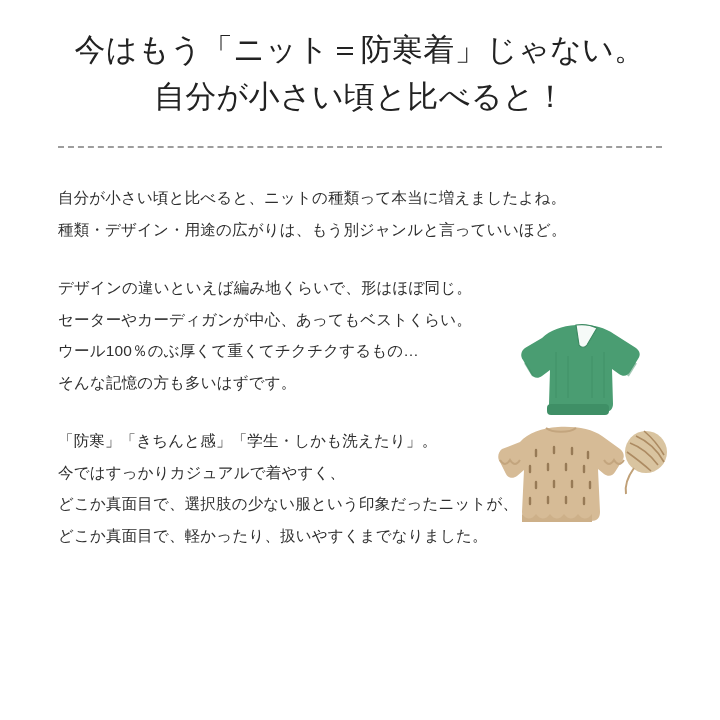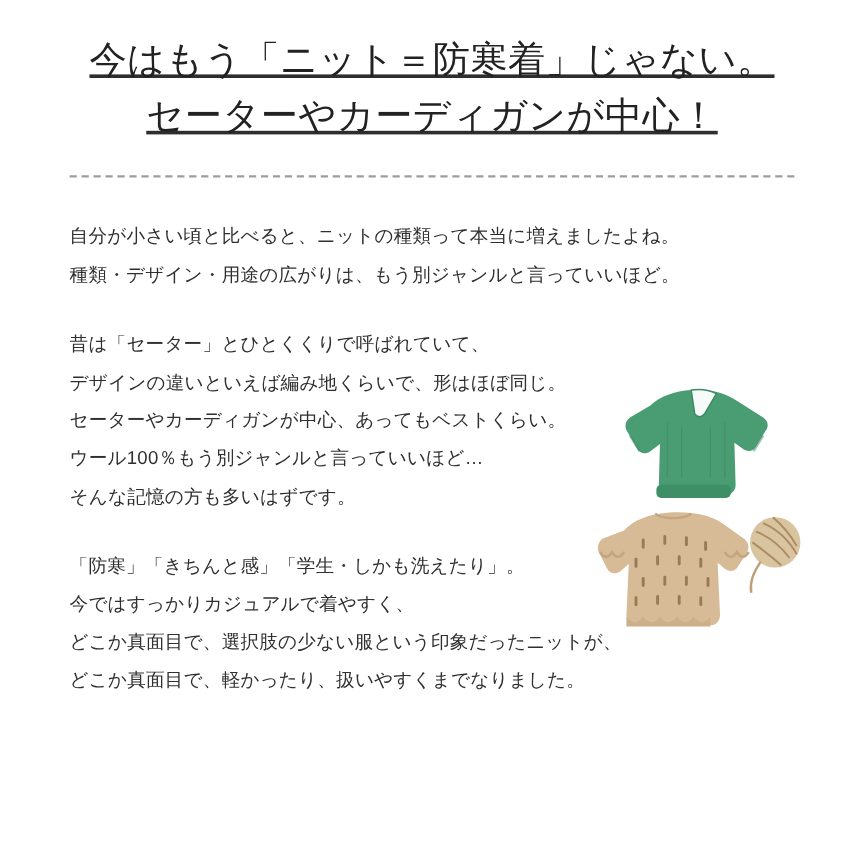--- a/index.html
+++ b/index.html
@@ -18,21 +18,20 @@
     position: relative;
     width: 720px;
     height: 720px;
     box-sizing: border-box;
   }
 
   
   .headline {
     padding-top: 26px;
     text-align: center;
-    text-decoration: underline;
   }
   .headline .line {
     font-size: 31px;
     line-height: 1.52;
     letter-spacing: 0.01em;
     color: #222222;
     font-weight: 400;
     white-space: nowrap;
   }
 
@@ -78,39 +77,38 @@
     pointer-events: none;
   }
 </style>
 </head>
 <body>
 
 <div class="page">
 
   <div class="headline">
     <div class="line">今はもう「ニット＝防寒着」じゃない。</div>
-    <div class="line">セーターやカーディガンが中心！</div>
+    <div class="line">自分が小さい頃と比べると！</div>
   </div>
 
   <div class="divider-wrap">
     <div class="divider"></div>
   </div>
 
   <div class="body-area">
 
     <p class="para">
       <span class="tline">自分が小さい頃と比べると、ニットの種類って本当に増えましたよね。</span>
       <span class="tline">種類・デザイン・用途の広がりは、もう別ジャンルと言っていいほど。</span>
     </p>
 
     <p class="para">
-      <span class="tline">昔は「セーター」とひとくくりで呼ばれていて、</span>
       <span class="tline">デザインの違いといえば編み地くらいで、形はほぼ同じ。</span>
       <span class="tline">セーターやカーディガンが中心、あってもベストくらい。</span>
-      <span class="tline">ウール100％もう別ジャンルと言っていいほど…</span>
+      <span class="tline">ウール100％のぶ厚くて重くてチクチクするもの…</span>
       <span class="tline">そんな記憶の方も多いはずです。</span>
     </p>
 
     <p class="para">
       <span class="tline">「防寒」「きちんと感」「学生・しかも洗えたり」。</span>
       <span class="tline">今ではすっかりカジュアルで着やすく、</span>
       <span class="tline">どこか真面目で、選択肢の少ない服という印象だったニットが、</span>
       <span class="tline">どこか真面目で、軽かったり、扱いやすくまでなりました。</span>
     </p>
 

